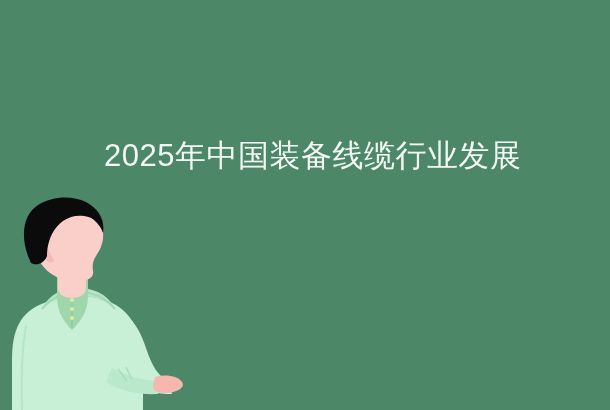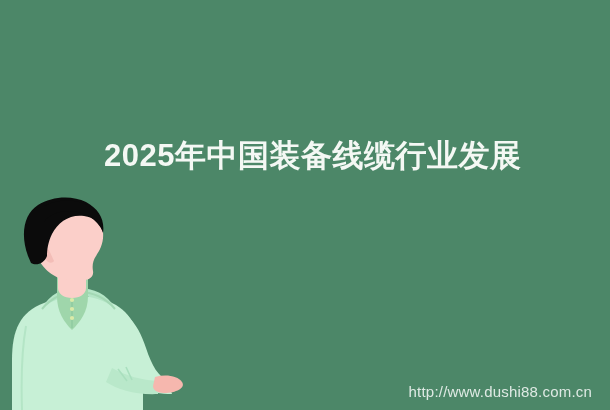--- a/index.html
+++ b/index.html
@@ -27,21 +27,21 @@
     position: absolute;
     left: 104px;
     top: 133px;
     width: 392px;
     z-index: 5;
   }
   .title-line {
     color: #f4f8f4;
     font-size: 31px;
     line-height: 45px;
-    font-weight: 700;
+    font-weight: 400;
     letter-spacing: 0.5px;
     white-space: nowrap;
   }
   #watermark {
     position: absolute;
     right: 18px;
     bottom: 10px;
     z-index: 6;
     color: rgba(255,255,255,0.82);
     font-size: 15px;
@@ -132,15 +132,14 @@
              C 48 242, 47 250, 47 256
              C 44 264, 36 266, 31 263 Z" fill="#0b0b0b"></path>
     <path d="M 44 206 C 60 198, 80 199, 92 208 C 99 213, 103 222, 103 232
              C 96 216, 78 208, 60 212 C 52 214, 47 218, 44 222 Z" fill="#0b0b0b"></path>
   </svg>
 
   <div id="title-block">
     <div class="title-line">2025年中国装备线缆行业发展</div>
   </div>
 
-  <div id="watermark">http://www.dushi88.com.cn</div>
 
 </div>
 
 </body></html>

